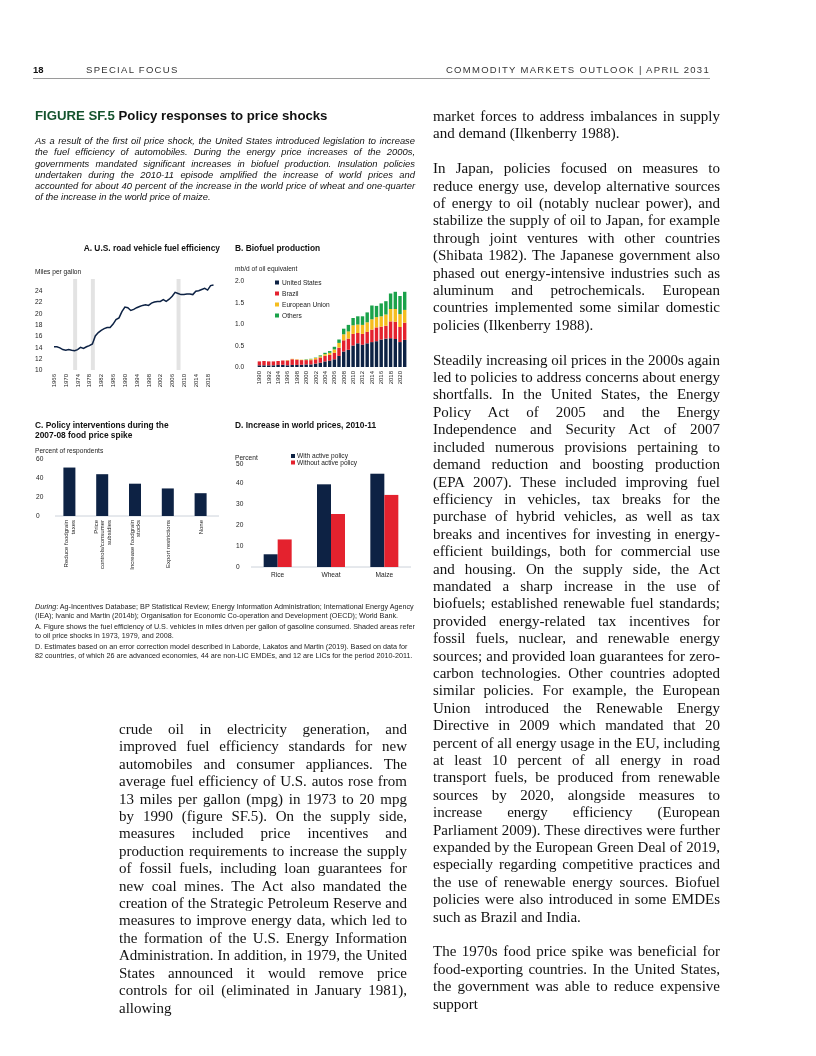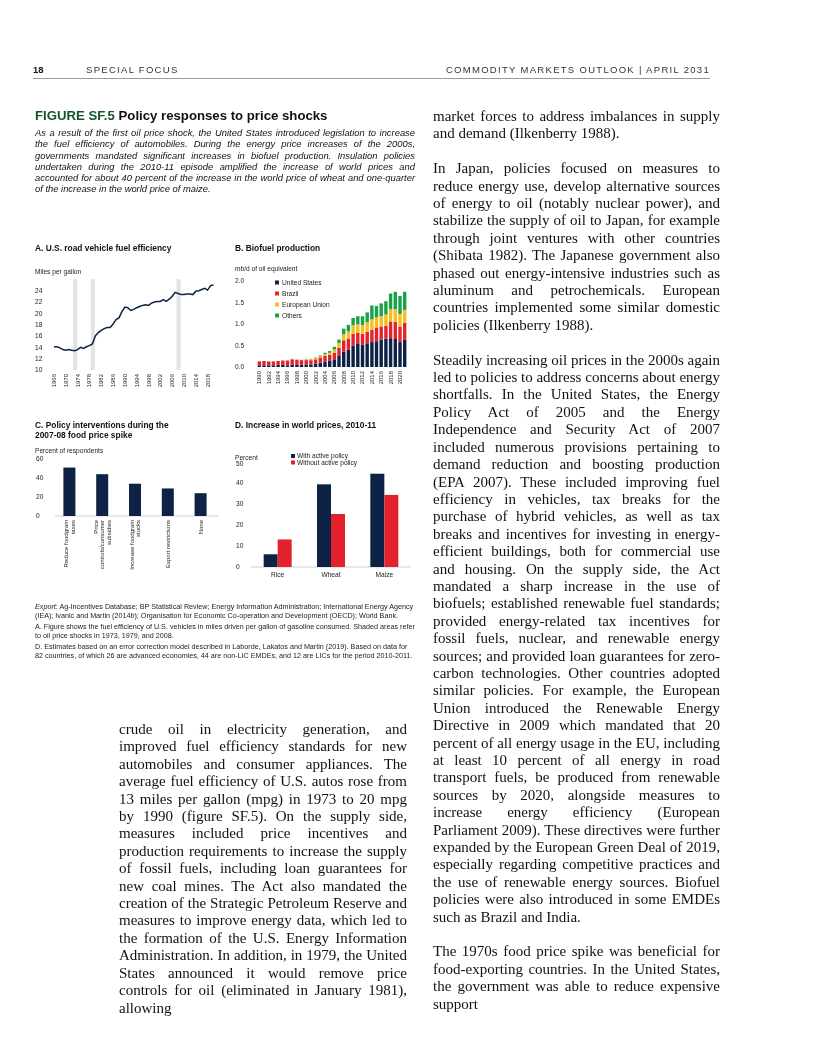--- a/index.html
+++ b/index.html
@@ -4,21 +4,21 @@
 <style>
   html,body{margin:0;padding:0;background:#fff;}
   body{width:816px;height:1056px;position:relative;overflow:hidden;font-family:"Liberation Serif",serif;color:#111;}
   .hdr{position:absolute;top:64px;left:33px;right:106px;height:14px;border-bottom:1px solid #9a9a9a;font-family:"Liberation Sans",sans-serif;font-size:9.5px;letter-spacing:1.3px;color:#333;}
   .hdr .pg{position:absolute;left:0;top:0;font-weight:bold;letter-spacing:0;color:#111;}
   .hdr .sec{position:absolute;left:53px;top:0;}
   .hdr .pub{position:absolute;right:0;top:0;}
   .fig{position:absolute;left:35px;top:108px;width:380px;font-family:"Liberation Sans",sans-serif;}
   .fig-title{font-size:13.2px;font-weight:bold;margin:0;}
   .fig-title .num{color:#14532d;}
-  .fig-sub{font-size:9.4px;font-style:italic;line-height:11.3px;margin-top:4px;text-align:justify;}
+  .fig-sub{font-size:9.4px;font-style:italic;line-height:11.3px;margin-top:12px;text-align:justify;}
   .panel{position:absolute;}
   .ptitle{font-family:"Liberation Sans",sans-serif;font-size:8.4px;font-weight:bold;line-height:10px;}
   svg text{font-family:"Liberation Sans",sans-serif;}
   .notes{position:absolute;left:35px;top:602px;width:380px;font-family:"Liberation Sans",sans-serif;font-size:7.2px;line-height:9.2px;color:#222;}
   .notes p{margin:0 0 1.5px 0;}
   .body{font-size:15px;line-height:17.4px;text-align:justify;text-align-last:left;}
   .body p{margin:0 0 17.4px 0;}
   .colL{position:absolute;left:119px;top:721px;width:288px;}
   .colR{position:absolute;left:433px;top:108px;width:287px;}
   .food{color:#4a79a5;font-style:italic;font-weight:bold;margin:0 0 17.4px 0;}
@@ -30,21 +30,21 @@
   <span class="pg">18</span>
   <span class="sec">SPECIAL FOCUS</span>
   <span class="pub">COMMODITY MARKETS OUTLOOK | APRIL 2031</span>
 </div>
 
 <div class="fig">
   <h2 class="fig-title"><span class="num">FIGURE SF.5</span> <span>Policy responses to price shocks</span></h2>
   <div class="fig-sub">As a result of the first oil price shock, the United States introduced legislation to increase the fuel efficiency of automobiles. During the energy price increases of the 2000s, governments mandated significant increases in biofuel production. Insulation policies undertaken during the 2010-11 episode amplified the increase of world prices and accounted for about 40 percent of the increase in the world price of wheat and one-quarter of the increase in the world price of maize.</div>
 </div>
 
-<div class="panel" style="left:35px;top:243px;width:185px;height:160px;">
+<div class="panel" style="left:35px;top:243px;width:185px;height:160px;text-align:right;">
   <div class="ptitle">A. U.S. road vehicle fuel efficiency</div>
   <svg id="svgA" width="185" height="150" style="position:absolute;left:0;top:12px;">
       <text x="0" y="19" font-size="6.6" fill="#222">Miles per gallon</text>
       <rect x="38.16216216216216" y="24" width="3.9549549549549567" height="91" fill="#e3e3e3"></rect>
       <rect x="55.891891891891895" y="24" width="3.9549549549549496" height="91" fill="#e3e3e3"></rect>
       <rect x="141.5855855855856" y="24" width="3.9549549549549567" height="91" fill="#e3e3e3"></rect>
       <text x="0" y="117.4" font-size="6.6" fill="#222">10</text>
       <text x="0" y="106.06666666666668" font-size="6.6" fill="#222">12</text>
       <text x="0" y="94.73333333333333" font-size="6.6" fill="#222">14</text>
       <text x="0" y="83.4" font-size="6.6" fill="#222">16</text>
@@ -266,21 +266,21 @@
       <rect x="149.33333333333334" y="52.92" width="14" height="72.08" fill="#e4222e"></rect>
       <text x="149.33333333333334" y="135" font-size="6.6" fill="#222" text-anchor="middle">Maize</text>
       <rect x="56" y="12" width="4" height="4" fill="#0d2244"></rect>
       <text x="62" y="16" font-size="6.6" fill="#222">With active policy</text>
       <rect x="56" y="18.5" width="4" height="4" fill="#e4222e"></rect>
       <text x="62" y="22.5" font-size="6.6" fill="#222">Without active policy</text>
     </svg>
 </div>
 
 <div class="notes">
-  <p><i>Export</i><span>: Ag-Incentives Database; BP Statistical Review; Energy Information Administration; International Energy Agency (IEA); Ivanic and Martin (2014b); Organisation for Economic Co-operation and Development (OECD); World Bank.</span></p>
+  <p><i>During</i><span>: Ag-Incentives Database; BP Statistical Review; Energy Information Administration; International Energy Agency (IEA); Ivanic and Martin (2014b); Organisation for Economic Co-operation and Development (OECD); World Bank.</span></p>
   <p>A. Figure shows the fuel efficiency of U.S. vehicles in miles driven per gallon of gasoline consumed. Shaded areas refer to oil price shocks in 1973, 1979, and 2008.</p>
   <p>D. Estimates based on an error correction model described in Laborde, Lakatos and Martin (2019). Based on data for 82 countries, of which 26 are advanced economies, 44 are non-LIC EMDEs, and 12 are LICs for the period 2010-2011.</p>
 </div>
 
 <div class="colL body">
   <p>crude oil in electricity generation, and improved fuel efficiency standards for new automobiles and consumer appliances. The average fuel efficiency of U.S. autos rose from 13 miles per gallon (mpg) in 1973 to 20 mpg by 1990 (figure SF.5). On the supply side, measures included price incentives and production requirements to increase the supply of fossil fuels, including loan guarantees for new coal mines. The Act also mandated the creation of the Strategic Petroleum Reserve and measures to improve energy data, which led to the formation of the U.S. Energy Information Administration. In addition, in 1979, the United States announced it would remove price controls for oil (eliminated in January 1981), allowing</p>
 </div>
 
 <div class="colR body">
   <p>market forces to address imbalances in supply and demand (Ilkenberry 1988).</p>

